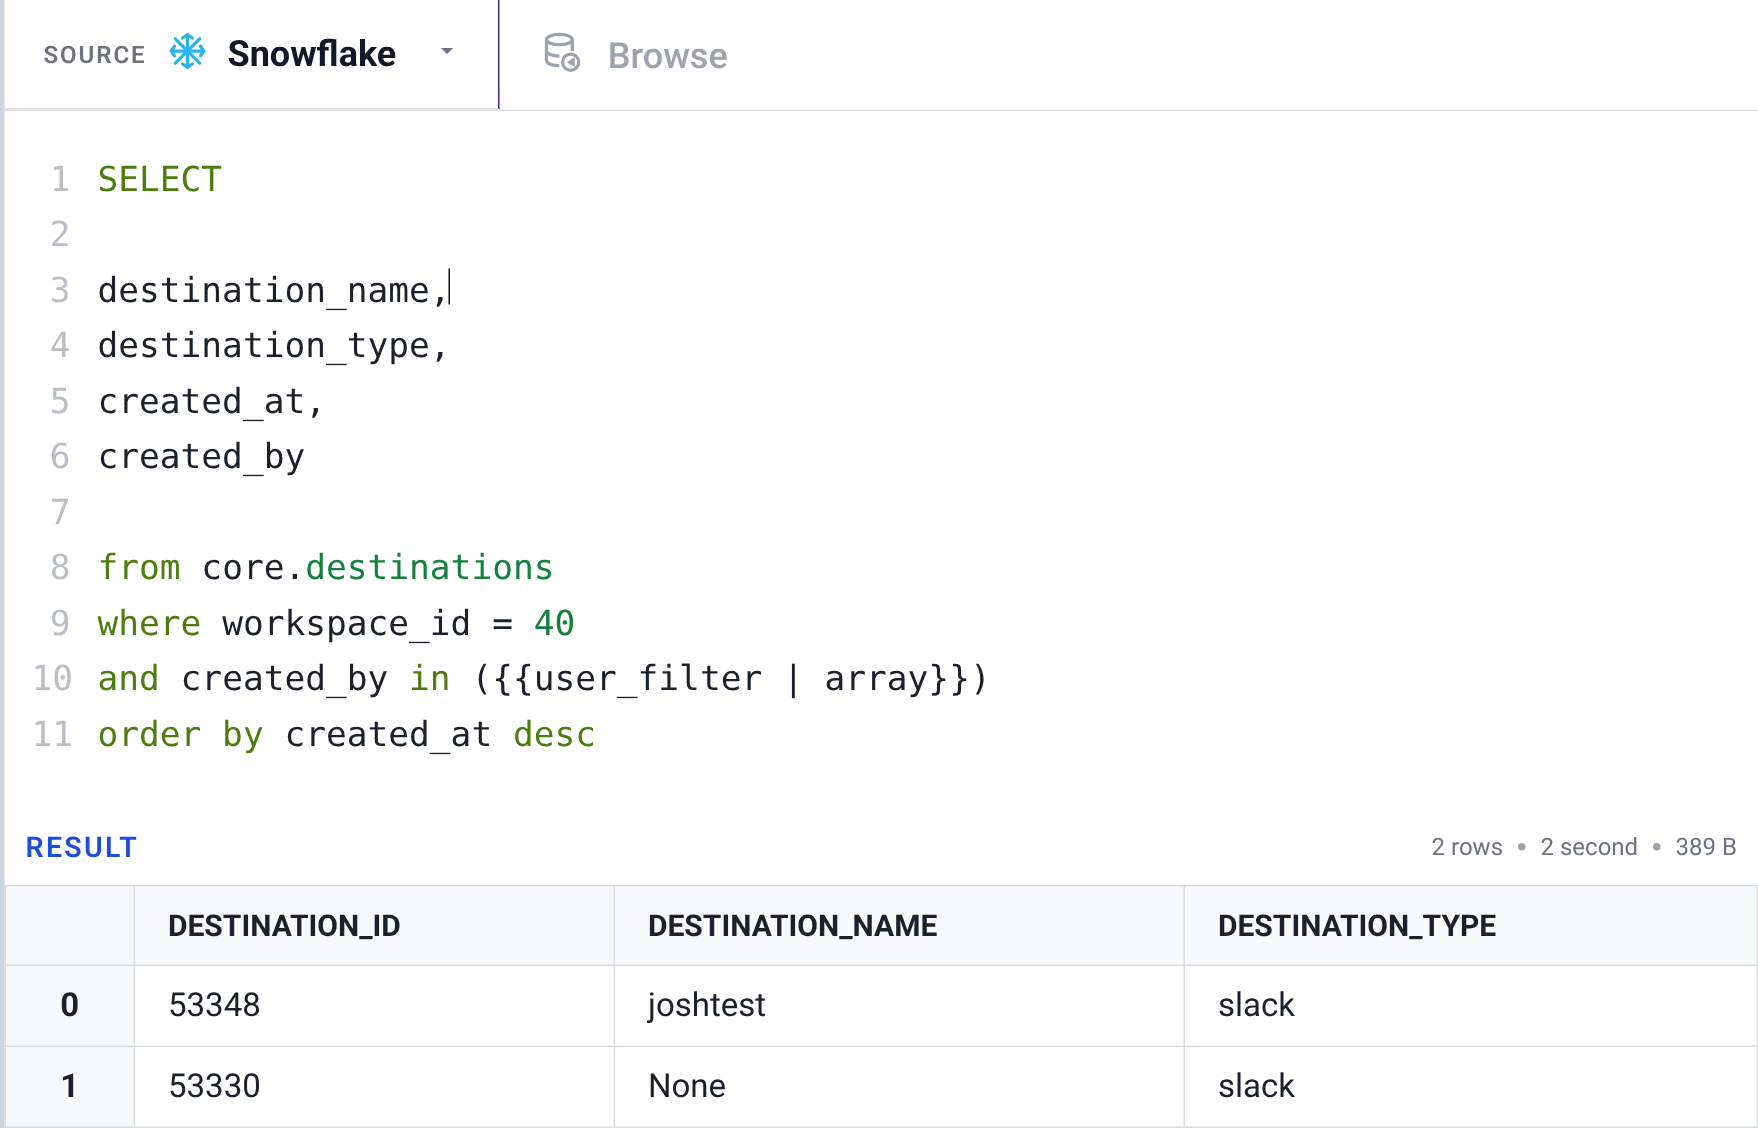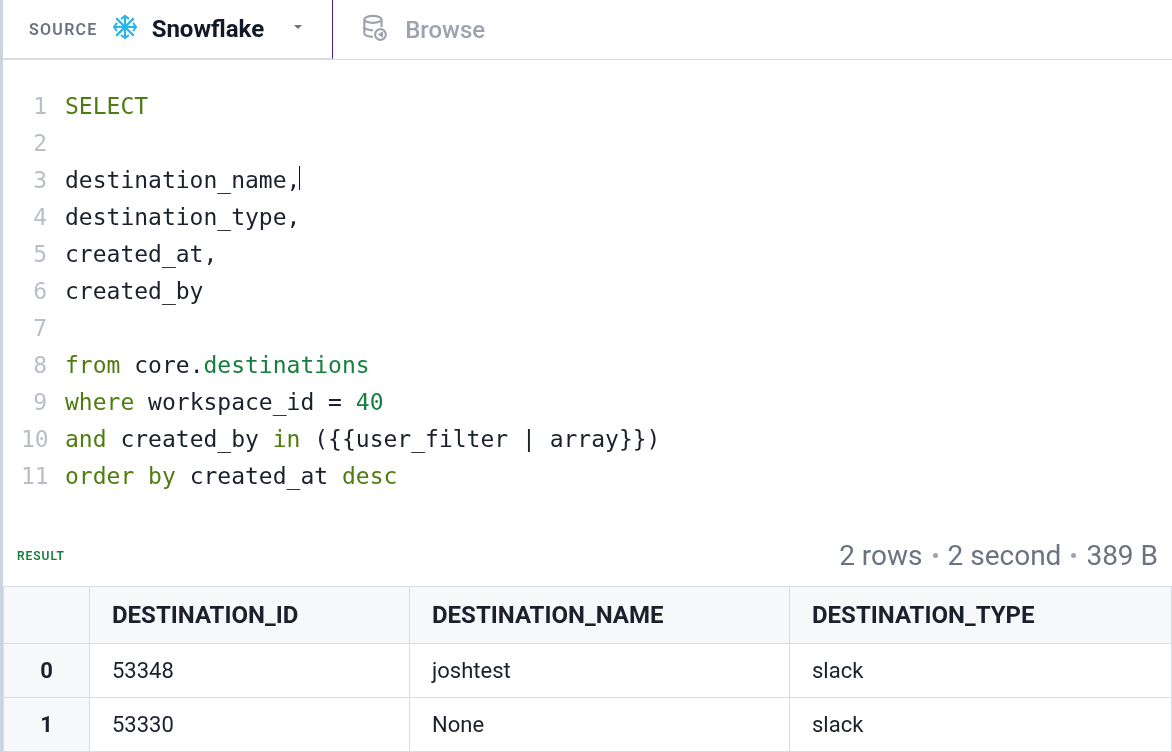--- a/index.html
+++ b/index.html
@@ -22,28 +22,28 @@
   .line { display:flex; }
   .gutter { width:44px; text-align:right; color:#b9bec7; font-weight:400; padding-right:18px; user-select:none; }
   .code { white-space:pre; }
   .kw { color:#4d7c0f; }
   .tbl { color:#15803d; }
   .num { color:#15803d; }
   .caret { display:inline-block; width:1px; height:24px; background:#111; vertical-align:-2px; margin-left:-1px; }
 
   
   .result-head { display:flex; align-items:center; justify-content:space-between; padding:20px 14px 14px 14px; }
-  .result-label { font-size:12px; letter-spacing:0.08em; color:#15803d; font-weight:600; }
-  .result-meta { font-size:28px; color:#6b7280; display:flex; align-items:center; gap:10px; }
+  .result-label { font-size:19px; letter-spacing:0.08em; color:#1d4ed8; font-weight:600; }
+  .result-meta { font-size:16px; color:#6b7280; display:flex; align-items:center; gap:10px; }
   .dot { width:5px; height:5px; border-radius:50%; background:#9ca3af; }
 
   
   table { width:100%; border-collapse:collapse; font-size:22px; }
   th, td { text-align:left; border:1px solid #d9dde3; padding:14px 22px; font-weight:400; }
-  thead th { background:#f6f8fa; font-weight:700; font-size:24px; }
+  thead th { background:#f6f8fa; font-weight:700; font-size:20px; }
   thead th.idx { width:86px; }
   tbody td.idx { background:#f6f8fa; font-weight:700; text-align:center; }
   .col-id { width:320px; }
   .col-name { width:380px; }
 </style>
 </head>
 <body>
 
 <div class="root">
 

